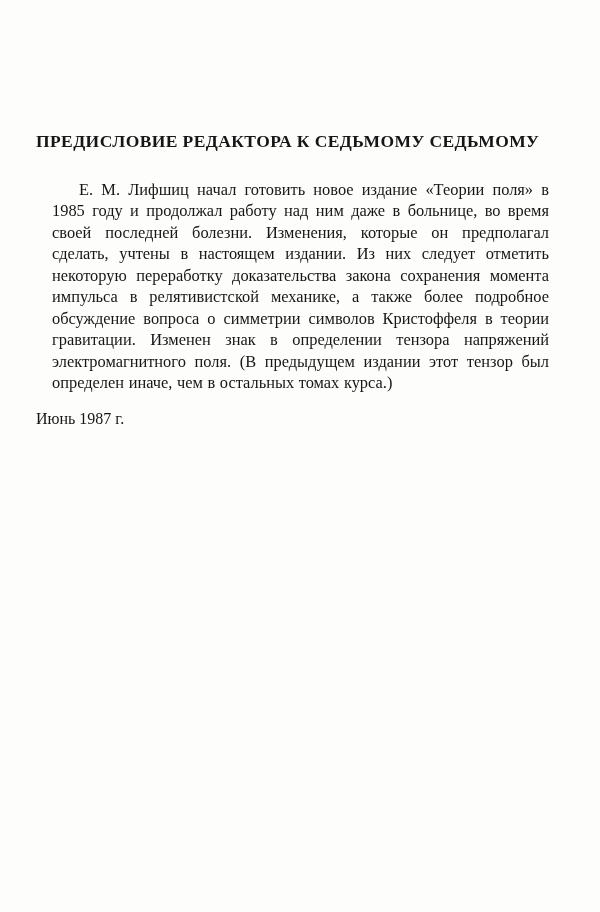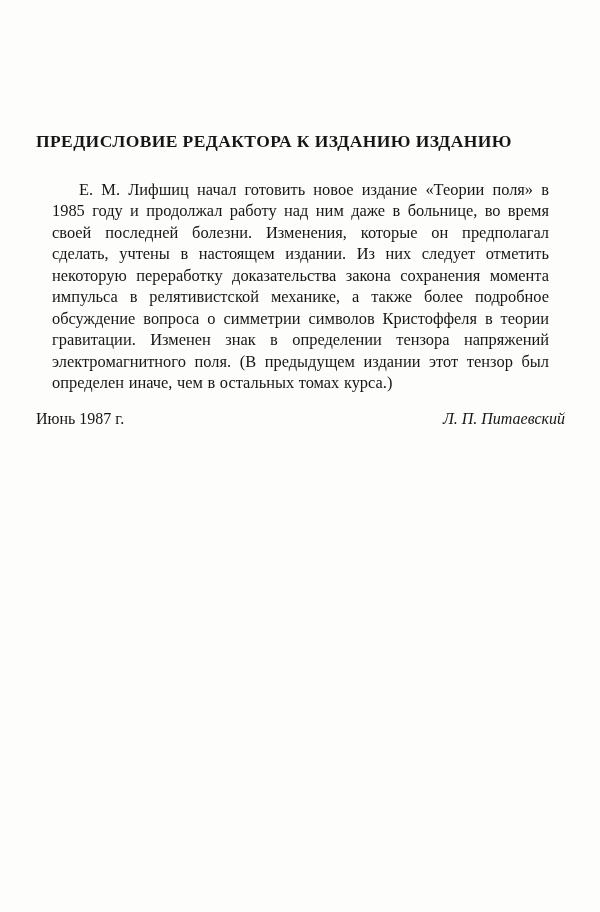--- a/index.html
+++ b/index.html
@@ -48,24 +48,23 @@
   }
   .signature {
     font-style: italic;
   }
 </style>
 </head>
 <body>
 
 <div class="page">
 
-  <h1 class="doc-title">ПРЕДИСЛОВИЕ РЕДАКТОРА К ИЗДАНИЮ ИЗДАНИЮ</h1>
+  <h1 class="doc-title">ПРЕДИСЛОВИЕ РЕДАКТОРА К СЕДЬМОМУ СЕДЬМОМУ</h1>
 
   <div class="body-text">
     <p>Е. М. Лифшиц начал готовить новое издание «Теории поля» в 1985 году и продолжал работу над ним даже в больнице, во время своей последней болезни. Изменения, которые он предполагал сделать, учтены в настоящем издании. Из них следует отметить некоторую переработку доказательства закона сохранения момента импульса в релятивистской механике, а также более подробное обсуждение вопроса о симметрии символов Кристоффеля в теории гравитации. Изменен знак в определении тензора напряжений электромагнитного поля. (В предыдущем издании этот тензор был определен иначе, чем в остальных томах курса.)</p>
   </div>
 
   <div class="byline-row">
     <span class="date">Июнь 1987 г.</span>
-    <span class="signature">Л. П. Питаевский</span>
   </div>
 
 </div>
 
 </body></html>

